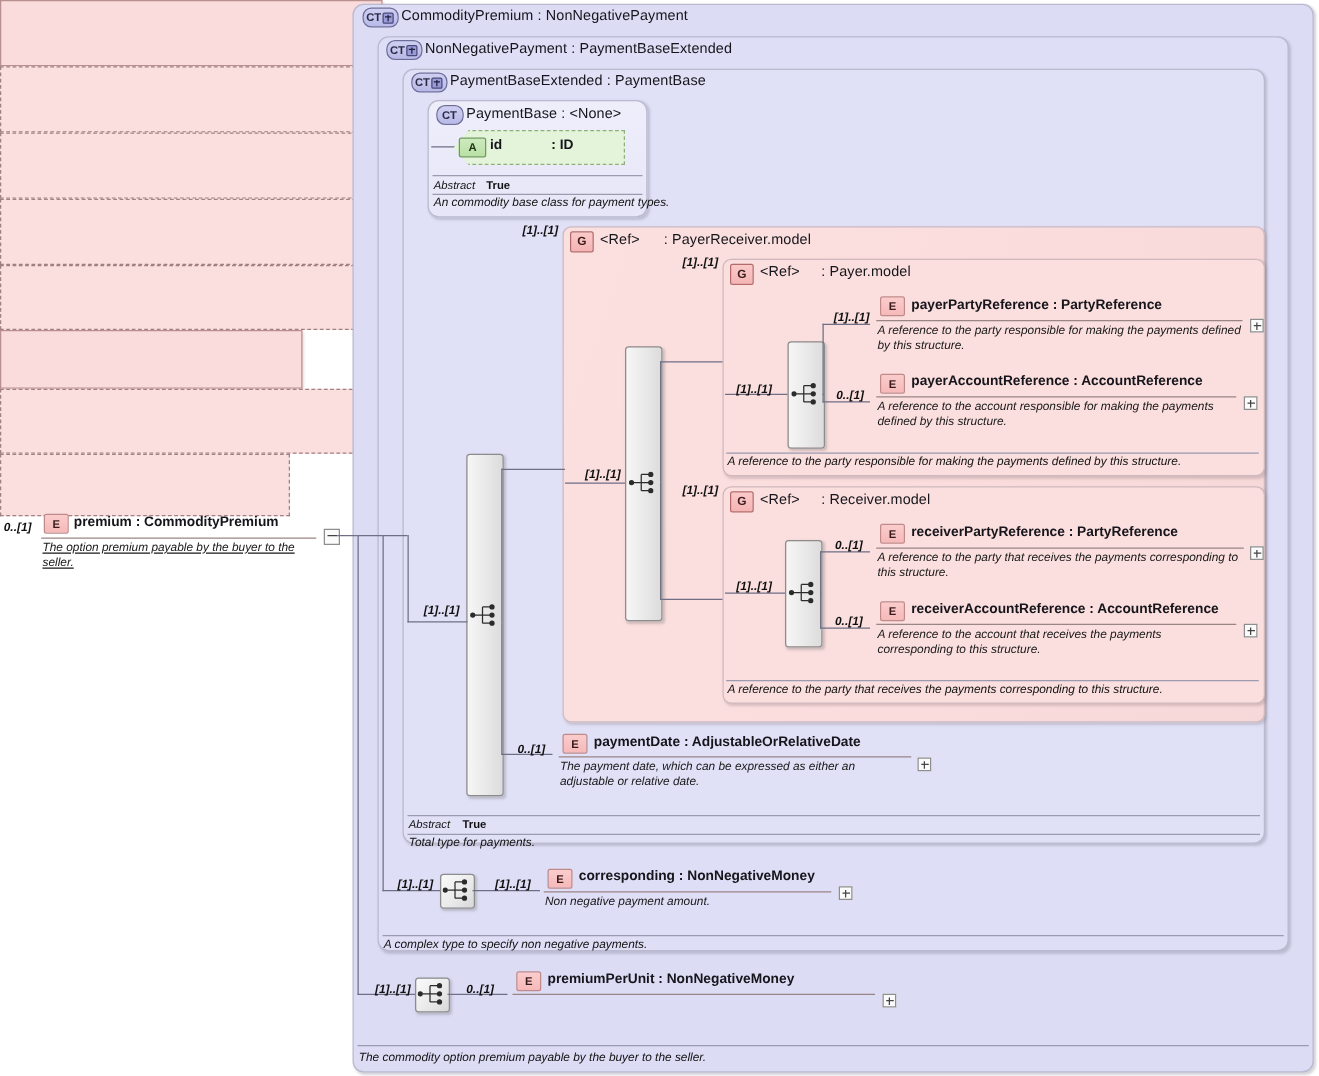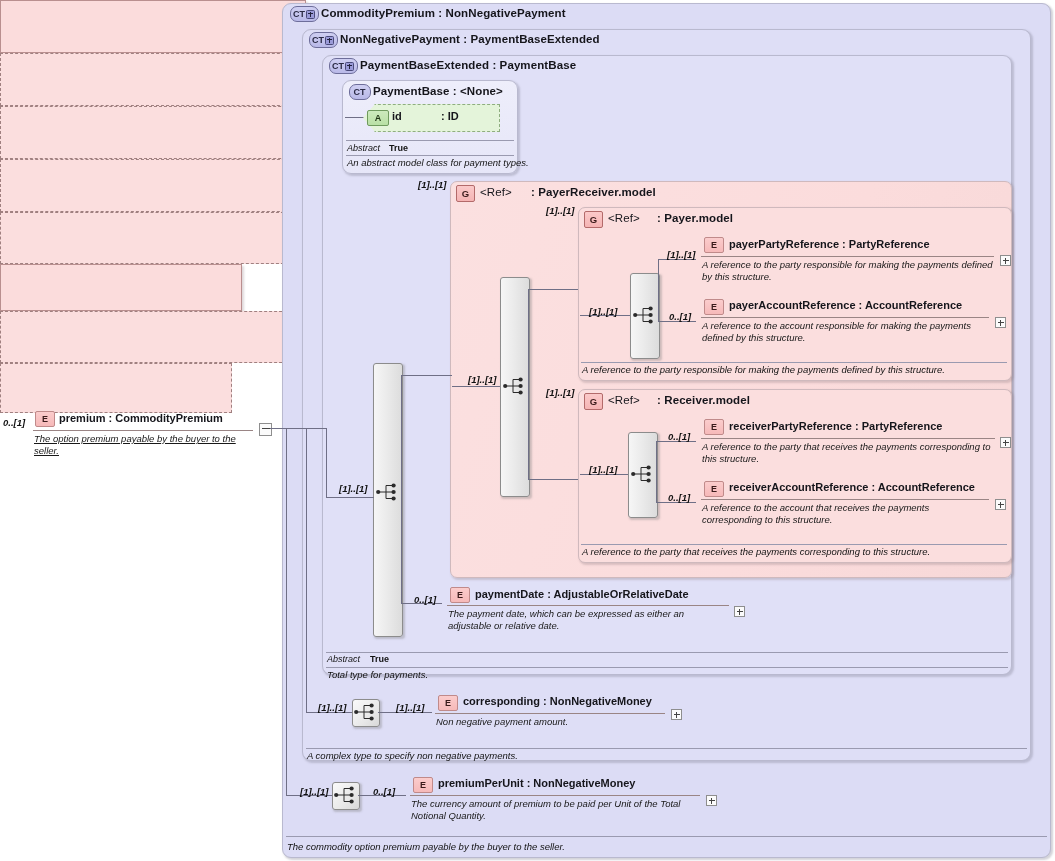--- a/index.html
+++ b/index.html
@@ -11,21 +11,21 @@
   
   .ctbox{
     border:1px solid #b9b9cf;border-radius:9px;
     box-shadow:1.5px 1.5px 2px rgba(120,120,140,.33);
   }
   .ct-l1{background:#dcdcf5;}
   .ct-l2{background:#dedef6;}
   .ct-l3{background:#e0e0f7;}
   .ct-inner{background:linear-gradient(180deg,#eeeefb 0%,#e6e6f8 100%);}
   .ct-title{
-    position:absolute;font-size:11.5px;font-weight:bold;color:#15151b;
+    position:absolute;font-size:11.5px;font-weight:normal;color:#15151b;
     white-space:nowrap;letter-spacing:.1px;
   }
 
   
   .gbox{border:1px solid #cfb9bd;border-radius:7px;background:#fbdede;
         box-shadow:1.5px 1.5px 2px rgba(140,120,125,.3);}
   .gbox-outer{background:linear-gradient(110deg,#fbe0e0 0%,#fbdcdc 60%,#f7d8d8 100%);}
 
   
   .badge{
@@ -150,21 +150,21 @@
   <div class="badge badge-a" style="left:367px;top:110px;">
     <span>A</span>
   </div>
   <div class="attr-name" style="left:392px;top:110px;">id</div>
   <div class="attr-type" style="left:441px;top:110px;">: ID</div>
 
   <div class="hr" style="left:346px;top:140px;width:168px;"></div>
   <div class="ftxt" style="left:347px;top:143px;font-size:9px;">Abstract</div>
   <div class="ftxt bold" style="left:389px;top:143px;">True</div>
   <div class="hr" style="left:346px;top:155px;width:168px;"></div>
-  <div class="ftxt" style="left:347px;top:157px;">An abstract model class for payment types.</div>
+  <div class="ftxt" style="left:347px;top:157px;">An commodity base class for payment types.</div>
 
   <div class="abs gbox gbox-outer" style="left:450px;top:181px;width:562px;height:397px;"></div>
   <div class="badge badge-g" style="left:456px;top:185px;">
     <span>G</span>
   </div>
   <div class="ct-title" style="left:480px;top:186px;font-weight:normal;">&lt;Ref&gt;</div>
   <div class="ct-title" style="left:531px;top:186px;">: PayerReceiver.model</div>
   <div class="card" style="left:418px;top:179px;">[1]..[1]</div>
 
   <div class="abs gbox" style="left:578px;top:207px;width:434px;height:174px;"></div>
@@ -369,21 +369,20 @@
   <div class="card" style="left:300px;top:786px;">[1]..[1]</div>
   <div class="ln-h" style="left:358px;top:795px;width:48px;"></div>
   <div class="card" style="left:373px;top:786px;">0..[1]</div>
 
   <div class="ebox optional" style="left:405px;top:772px;width:300px;height:50px;"></div>
   <div class="badge badge-e" style="left:413px;top:777px;">
     <span>E</span>
   </div>
   <div class="ebox-hdr" style="left:438px;top:777px;">premiumPerUnit : NonNegativeMoney</div>
   <div class="ebox-sep" style="left:410px;top:795px;width:290px;"></div>
-  <div class="ebox-doc" style="left:411px;top:798px;width:289px;">The currency amount of premium to be paid per Unit of the Total Notional Quantity.</div>
   <div class="expander plus" style="left:706px;top:795px;"></div>
 
   <div class="hr" style="left:286px;top:836px;width:761px;"></div>
   <div class="ftxt" style="left:287px;top:841px;text-align:center;">The commodity option premium payable by the buyer to the seller.</div>
 
   <div class="card" style="left:3px;top:417px;">0..[1]</div>
   <div class="ebox optional" style="left:28px;top:406px;width:230px;height:48px;"></div>
   <div class="badge badge-e" style="left:35px;top:411px;">
     <span>E</span>
   </div>

